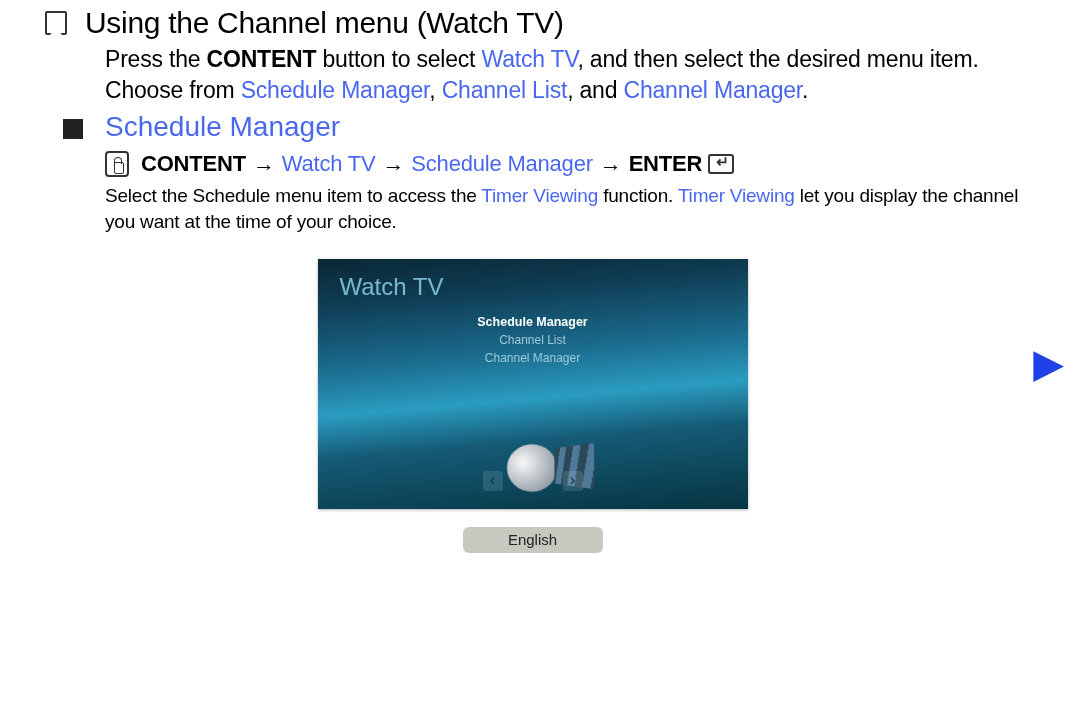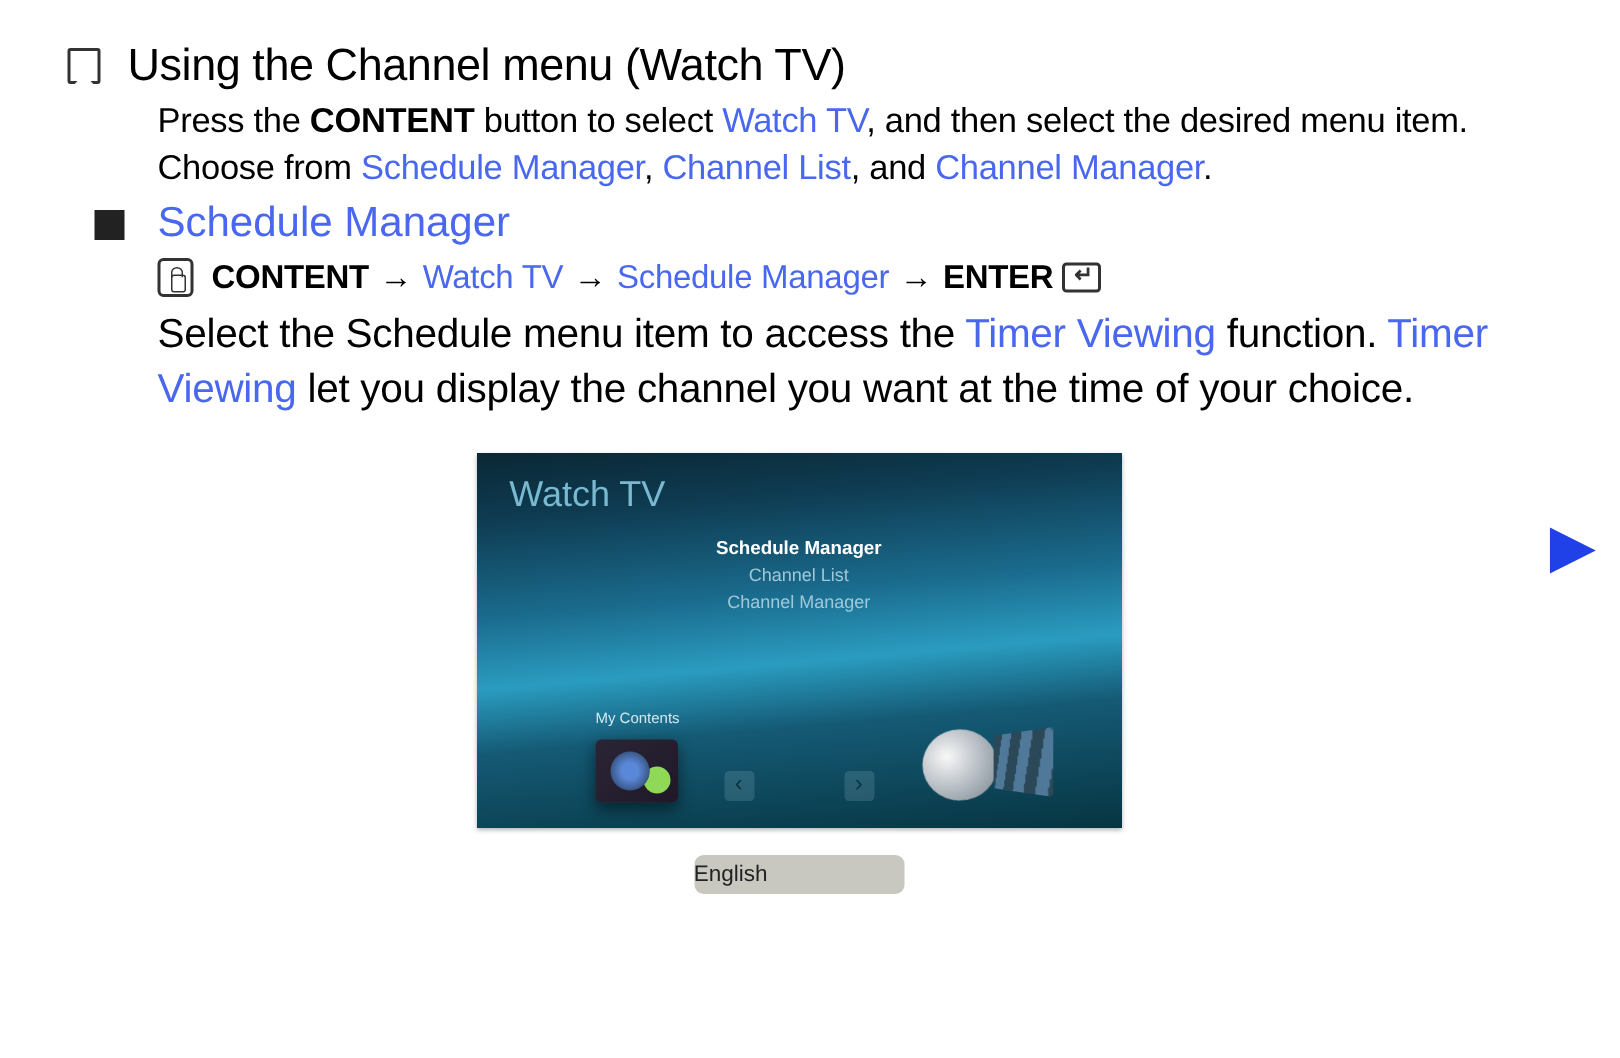--- a/index.html
+++ b/index.html
@@ -5,21 +5,21 @@
   *{box-sizing:border-box;margin:0;padding:0}
   body{
     font-family:Arial,Helvetica,sans-serif;
     background:#fff;
     width:1080px;
     height:705px;
     position:relative;
     color:#000;
     overflow:hidden;
   }
-  .content{padding:27px 60px 0 45px}
+  .content{padding:6px 60px 0 45px}
   .h-row{display:flex;align-items:flex-start;margin-bottom:4px}
   .bookmark-icon{
     width:22px;height:24px;border:2.5px solid #333;border-radius:2px;
     margin-right:18px;margin-top:5px;flex-shrink:0;position:relative
   }
   .bookmark-icon::after{
     content:"";position:absolute;bottom:-2.5px;left:50%;transform:translateX(-50%);
     width:0;height:0;border-left:7px solid transparent;border-right:7px solid transparent;
     border-bottom:8px solid #fff
   }
@@ -53,21 +53,21 @@
   }
   .arrow{margin:0 7px;font-weight:400}
   .enter-icon{
     width:26px;height:20px;border:2px solid #333;border-radius:3px;
     margin-left:6px;position:relative;display:inline-block;vertical-align:middle
   }
   .enter-icon::after{
     content:"↵";position:absolute;top:-3px;left:6px;font-size:15px;color:#333
   }
   .body-text{
-    font-size:27px;line-height:1.35;margin-left:60px;margin-bottom:25px;
+    font-size:19px;line-height:1.35;margin-left:60px;margin-bottom:25px;
     letter-spacing:-0.2px
   }
   .next-arrow{
     position:absolute;right:16px;top:340px;font-size:40px;color:#2040e8;
     cursor:pointer
   }
   
   .tv-shot{
     width:430px;height:250px;margin:0 auto;position:relative;
     background:linear-gradient(175deg,#0a2835 0%,#0e3a50 15%,#1a6a8c 38%,#2a9cc0 55%,#155a75 70%,#063542 100%);
@@ -125,21 +125,21 @@
   .chev{
     position:absolute;bottom:18px;font-size:16px;color:#063542;
     background:rgba(200,230,240,0.15);width:20px;height:20px;
     text-align:center;line-height:18px;border-radius:3px
   }
   .chev.l{left:165px}
   .chev.r{right:165px}
   
   .lang-pill{
     width:140px;height:26px;margin:18px auto 0;background:#c8c8c0;
-    border-radius:6px;line-height:26px;font-size:15px;
+    border-radius:6px;text-align:center;line-height:26px;font-size:15px;
     color:#222
   }
 </style>
 </head>
 <body>
 
 <div class="content">
 
   <div class="h-row">
     <div class="bookmark-icon"></div>
@@ -173,24 +173,20 @@
 
   <div class="tv-shot">
     <div class="tv-title">Watch TV</div>
     <div class="tv-menu">
       <div class="tv-menu-item selected">Schedule Manager</div>
       <div class="tv-menu-item">Channel List</div>
       <div class="tv-menu-item">Channel Manager</div>
     </div>
     <div class="tv-bottom">
       <div class="tv-col">
-        <div class="tv-label">My Contents</div>
-        <div class="tv-thumb contents"></div>
-      </div>
-      <div class="tv-col">
         <div class="dish">
           <div class="media-tiles"></div>
         </div>
       </div>
     </div>
     <div class="chev l">‹</div>
     <div class="chev r">›</div>
   </div>
 
   <div class="lang-pill">English</div>

